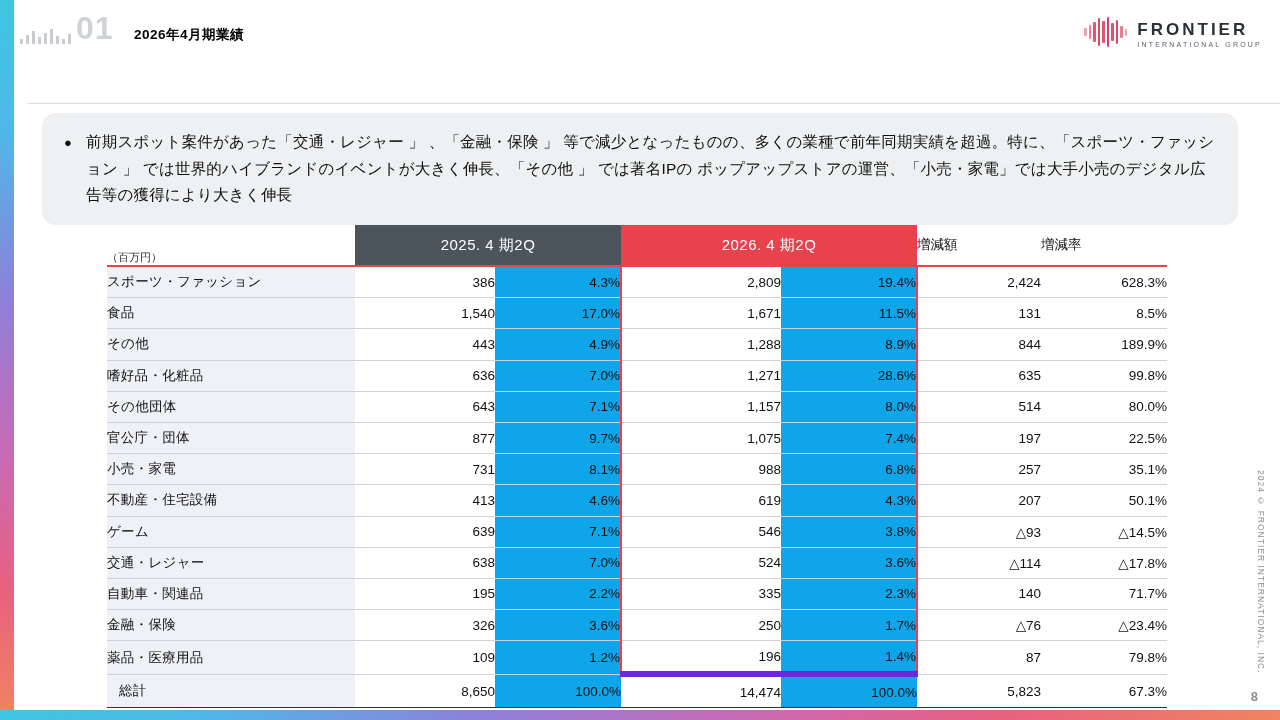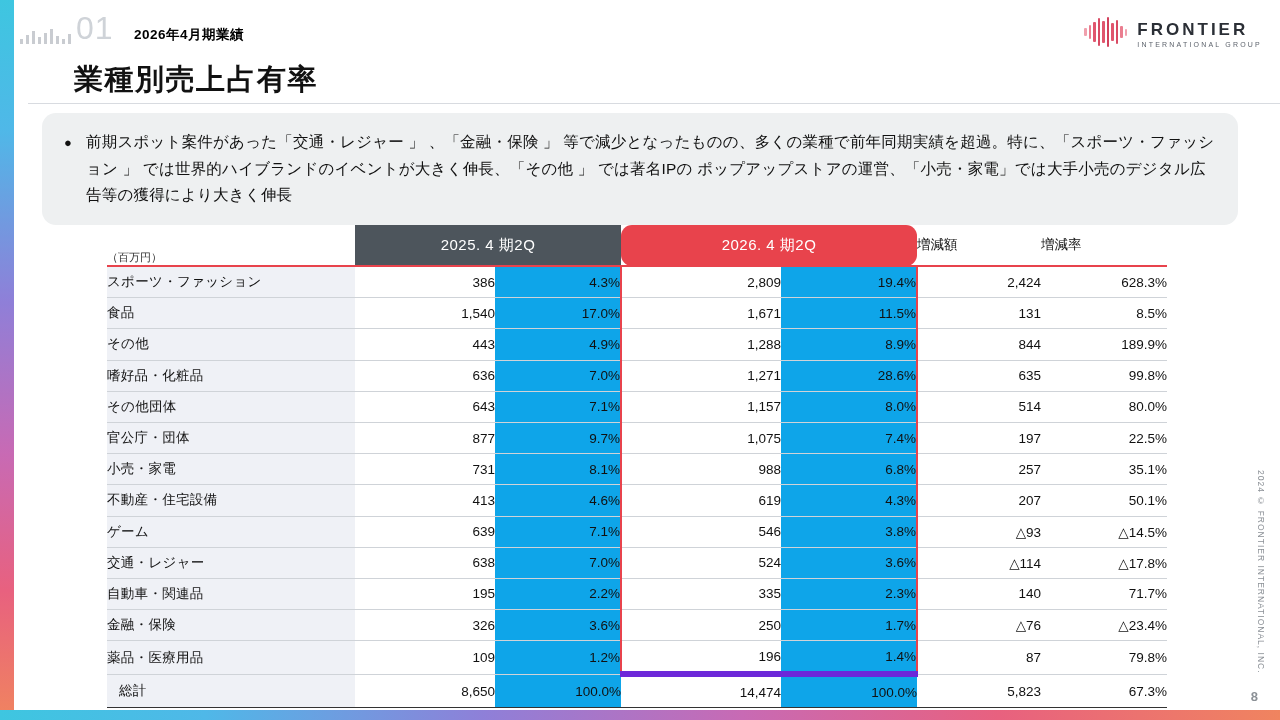--- a/index.html
+++ b/index.html
@@ -46,21 +46,21 @@
   }
   .hdr-bars span {
     display: block;
     width: 3px;
     background: #c9ccd1;
   }
   .section-num {
     position: absolute;
     left: 62px; top: 12px;
     font-size: 32px;
-    font-weight: normal;
+    font-weight: bold;
     color: #cfd3d8;
     letter-spacing: 1px;
     line-height: 1;
   }
   .section-title-small {
     position: absolute;
     left: 120px; top: 26px;
     font-size: 13.5px;
     font-weight: bold;
     color: #000000;
@@ -186,21 +186,20 @@
     letter-spacing: 0.5px;
   }
   .hd-red {
     background: #e8434c;
     color: #ffffff;
     font-size: 15px;
     font-weight: bold;
     text-align: center;
     height: 40px;
     letter-spacing: 0.5px;
-    border-radius: 11px;
   }
   .hd-plain {
     background: #ffffff;
     color: #111;
     font-size: 13.5px;
     font-weight: bold;
     text-align: left;
     height: 40px;
     border-bottom: 1px solid #333;
   }
@@ -284,21 +283,20 @@
         <span style="height:13px"></span>
       <span style="height:7px"></span>
         <span style="height:11px"></span>
         <span style="height:15px"></span>
       <span style="height:8px"></span>
         <span style="height:5px"></span>
         <span style="height:10px"></span>
     </div>
     <div class="section-num">01</div>
     <div class="section-title-small">2026年4月期業績</div>
-    <div class="page-title">業種別売上占有率</div>
     <div class="title-rule"></div>
 
     <div class="logo">
       <div class="logo-wave">
         <span style="height:8px;background:#f0a0ad"></span>
         <span style="height:14px;background:#ea7d8f"></span>
         <span style="height:20px;background:#e0566e"></span>
         <span style="height:28px;background:#d94a63"></span>
         <span style="height:22px;background:#e0566e"></span>
         <span style="height:30px;background:#d2405c"></span>

